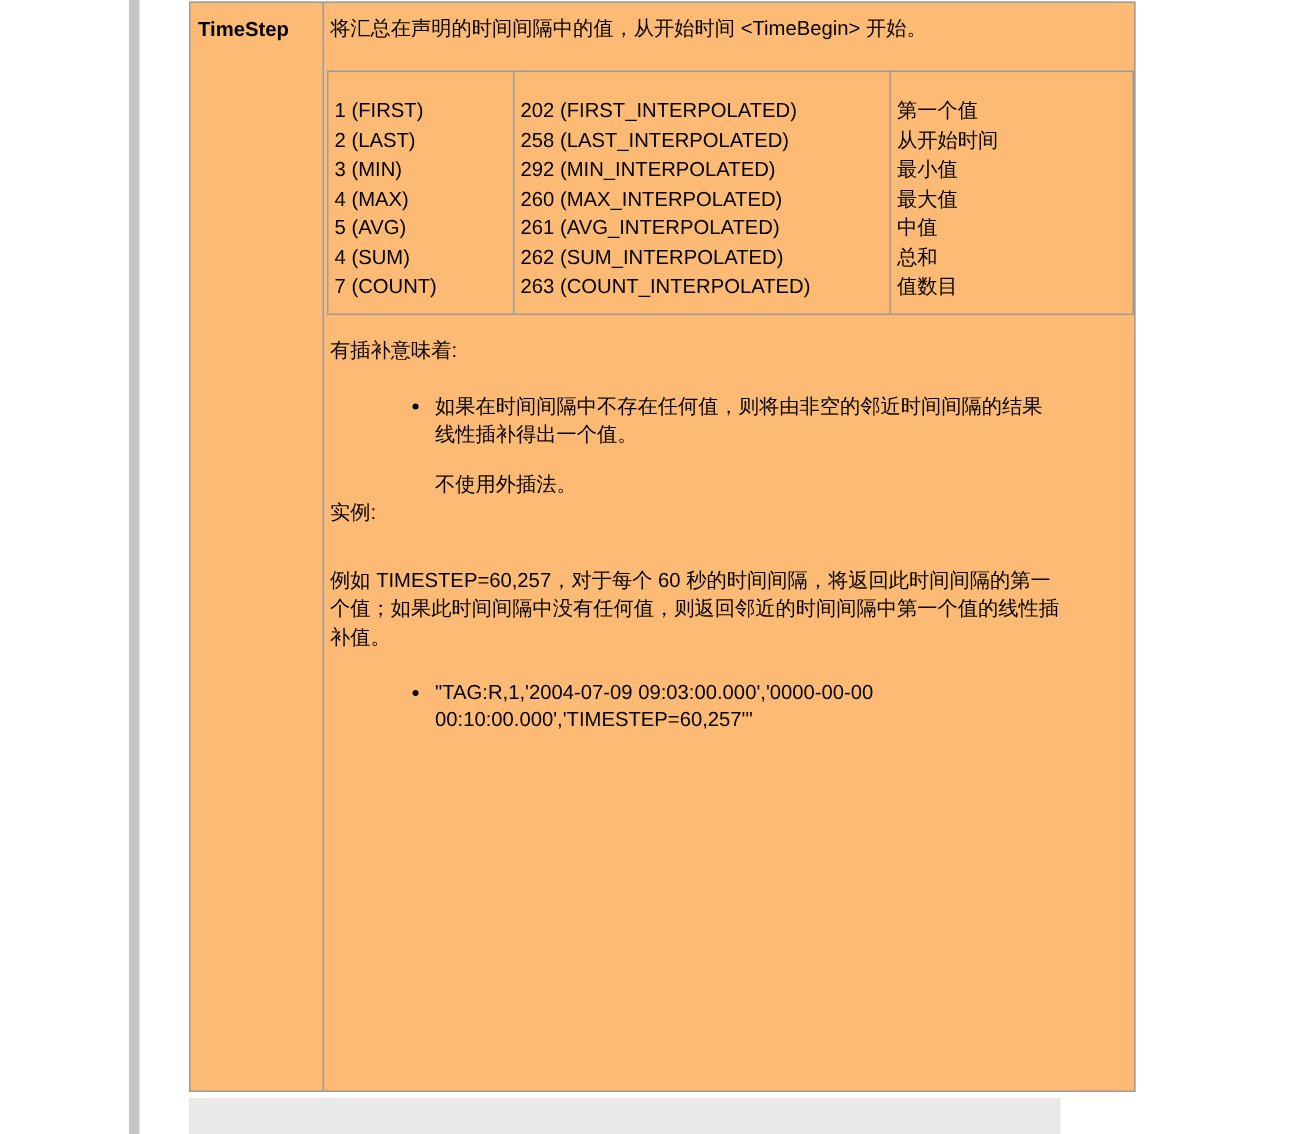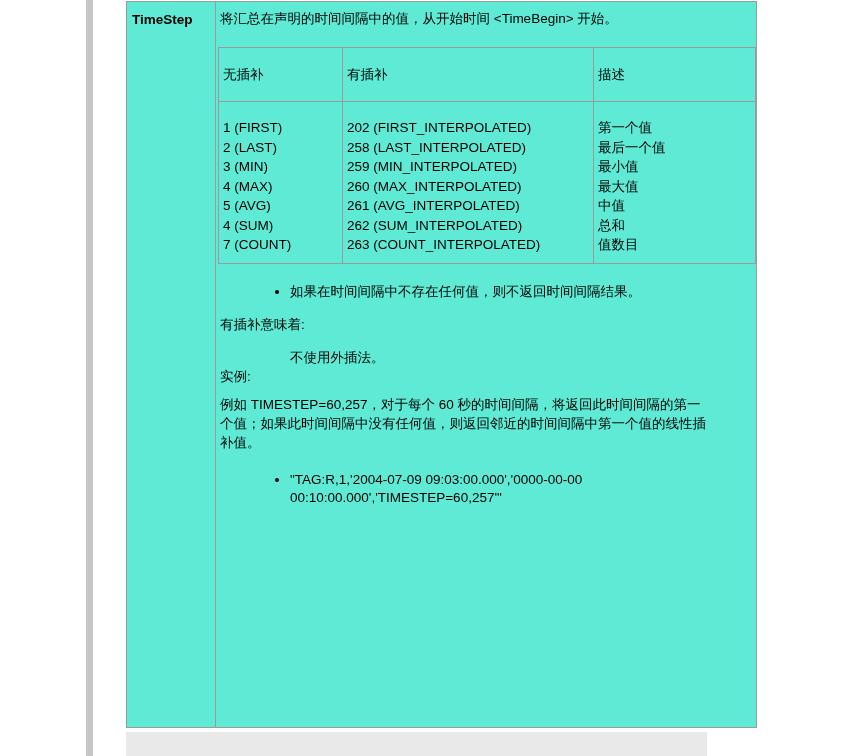--- a/index.html
+++ b/index.html
@@ -5,21 +5,21 @@
   html,body{margin:0;padding:0}
   body{
     width:865px;height:756px;position:relative;overflow:hidden;
     background:var(--background,#fff);color:var(--text,#000);
     font-family:"Liberation Sans","DejaVu Sans",sans-serif;
     font-size:13.5px;line-height:19px;
   }
   .splitter{position:absolute;left:86px;top:0;width:7px;height:756px;background:var(--splitter,#c6c6c6)}
   .doc-row{
     position:absolute;left:126px;top:1px;width:631px;height:727px;
-    display:flex;border:1px solid var(--border,#9b9b9b);box-sizing:border-box;overflow:hidden;background:#5eead4;
+    display:flex;border:1px solid var(--border,#9b9b9b);box-sizing:border-box;overflow:hidden;background:#fdba74;
   }
   .cell-param{
     width:89px;flex:none;border-right:1px solid var(--border,#9b9b9b);
     box-sizing:border-box;padding:8px 3px 0 5px;font-weight:bold;
   }
   .cell-desc{flex:1;min-width:0;padding:0 9px 0 4px;box-sizing:border-box}
   p{margin:0}
   ul{list-style:disc outside;margin:0}
   .intro{margin-top:7px}
   .ul1{margin-top:20px;padding-left:60px;line-height:20px}
@@ -30,21 +30,21 @@
     font-weight:normal;text-align:left;padding:0 4px;
   }
   table.agg th{height:53px;vertical-align:middle}
   table.agg td{vertical-align:top;padding:16px 4px 8px 4px;line-height:19.5px}
   .h2a{margin-top:26px}
   .h2b{margin-top:14px}
   .ul2{margin-top:18px;padding-left:70px;line-height:19px}
   .wrapnarrow li{max-width:414px}
   .note{margin:14px 0 0 70px}
   .exh{}
-  .example{margin-top:9px;max-width:492px;line-height:19px}
+  .example{margin-top:26px;max-width:492px;line-height:19px}
   .taglist{margin-top:19px;padding-left:70px;line-height:18px}
   .taglist li{max-width:465px}
   .footer-block{position:absolute;left:126px;top:732px;width:581px;height:24px;background:var(--footer_block,#e9e9e9)}
 </style>
 </head>
 <body>
 
 <div class="splitter"></div>
 
 <div class="doc-row">
@@ -56,62 +56,57 @@
 
 
 
     <table class="agg">
       <colgroup>
           <col style="width:124px">
           <col style="width:251px">
           <col style="width:162px">
         </colgroup>
       <tbody>
-          <tr>
-        <th>无插补</th>
-        <th>有插补</th>
-        <th>描述</th>
-      </tr>
       <tr>
         <td>
               <div>1 (FIRST)</div>
               <div>2 (LAST)</div>
               <div>3 (MIN)</div>
               <div>4 (MAX)</div>
               <div>5 (AVG)</div>
               <div>4 (SUM)</div>
               <div>7 (COUNT)</div>
             </td>
         <td>
               <div>202 (FIRST_INTERPOLATED)</div>
               <div>258 (LAST_INTERPOLATED)</div>
-              <div>259 (MIN_INTERPOLATED)</div>
+              <div>292 (MIN_INTERPOLATED)</div>
               <div>260 (MAX_INTERPOLATED)</div>
               <div>261 (AVG_INTERPOLATED)</div>
               <div>262 (SUM_INTERPOLATED)</div>
               <div>263 (COUNT_INTERPOLATED)</div>
             </td>
         <td>
               <div>第一个值</div>
-              <div>最后一个值</div>
+              <div>从开始时间</div>
               <div>最小值</div>
               <div>最大值</div>
               <div>中值</div>
               <div>总和</div>
               <div>值数目</div>
             </td>
       </tr>
     </tbody>
       </table>
 
-    <ul class="ul2">
-      <li>如果在时间间隔中不存在任何值，则不返回时间间隔结果。</li>
-    </ul>
 
     <p class="h2b">有插补意味着:</p>
+    <ul class="ul2 wrapnarrow">
+      <li>如果在时间间隔中不存在任何值，则将由非空的邻近时间间隔的结果线性插补得出一个值。</li>
+    </ul>
     <div class="note">不使用外插法。</div>
 
     <p class="exh">实例:</p>
     <p class="example">例如 TIMESTEP=60,257，对于每个 60 秒的时间间隔，将返回此时间间隔的第一个值；如果此时间间隔中没有任何值，则返回邻近的时间间隔中第一个值的线性插补值。</p>
 
     <ul class="taglist">
       <li>"TAG:R,1,'2004-07-09 09:03:00.000','0000-00-00 00:10:00.000','TIMESTEP=60,257'"</li>
     </ul>
   </div>
 </div>

